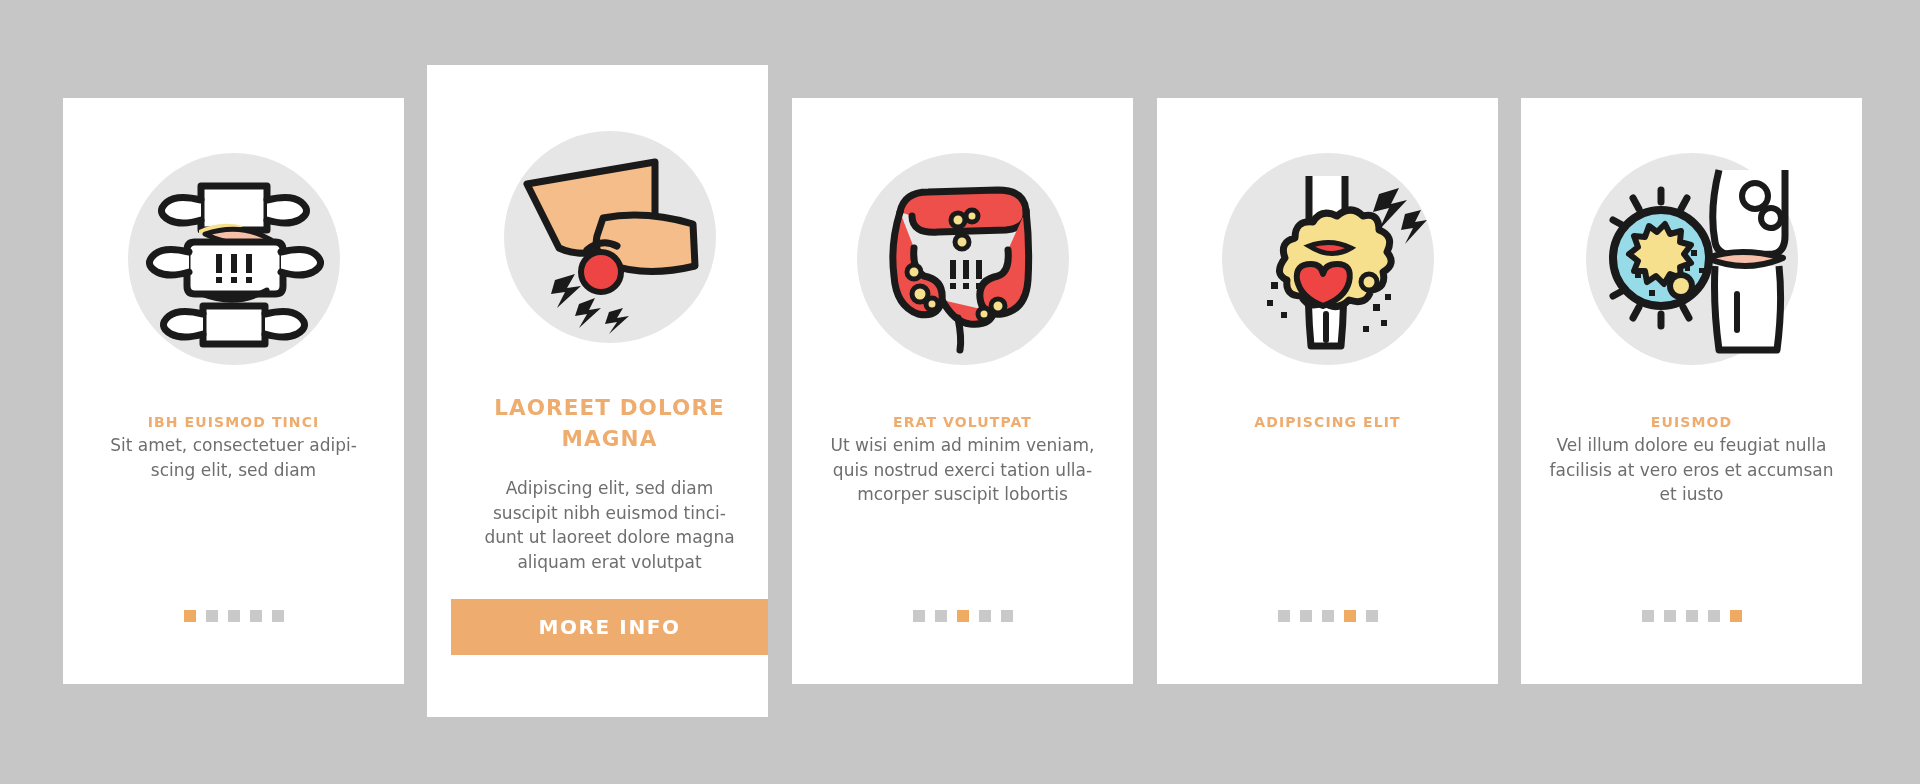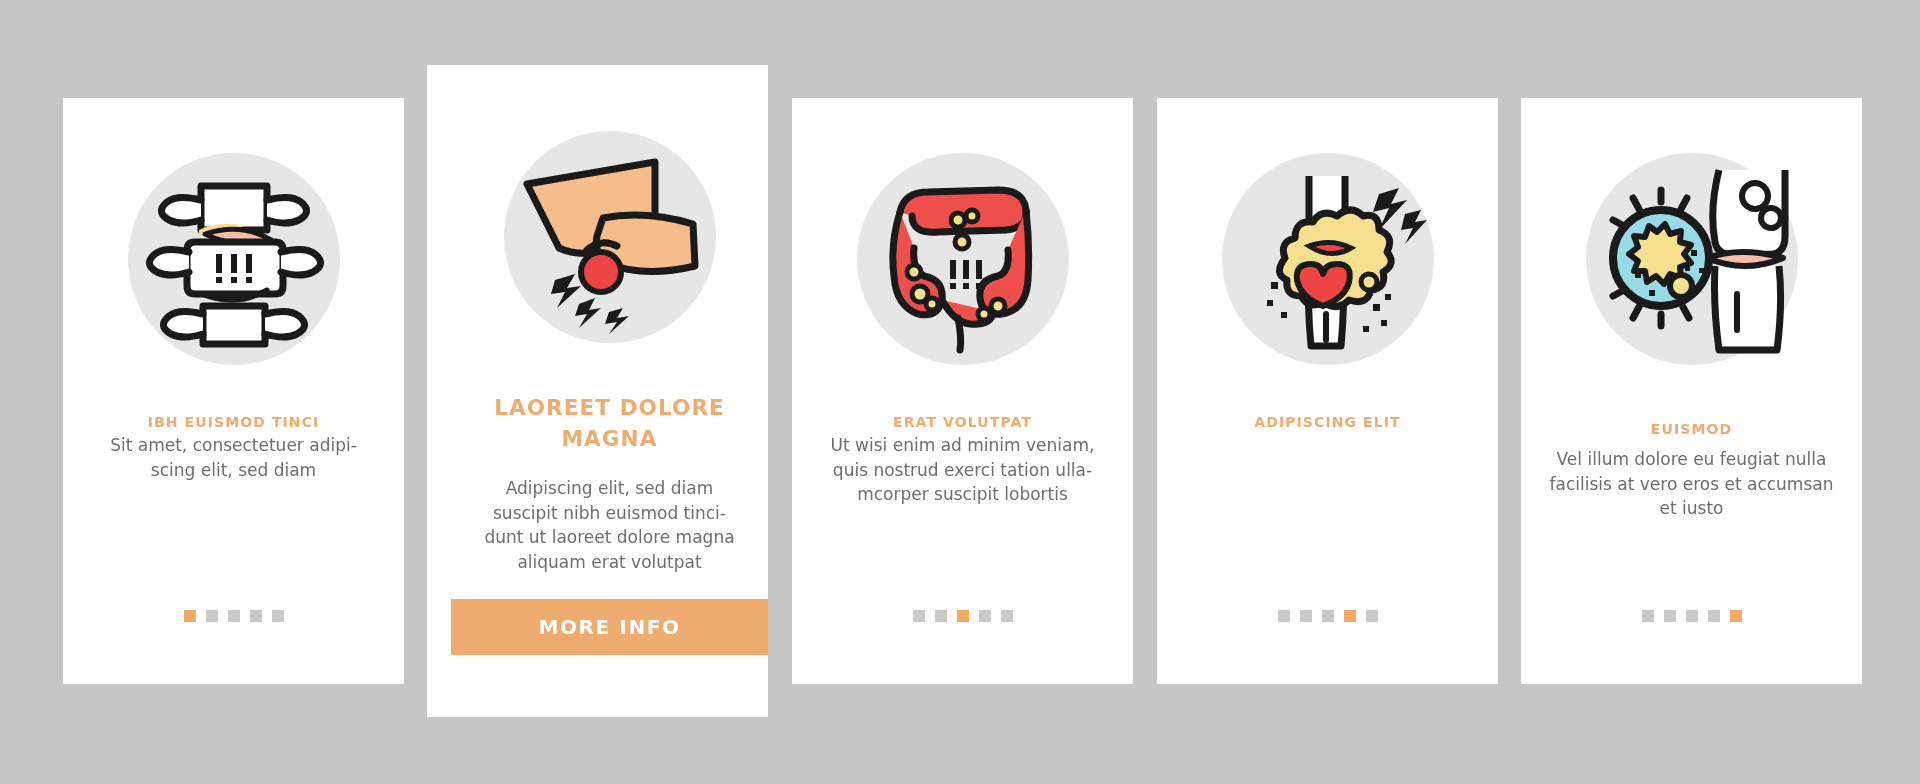--- a/index.html
+++ b/index.html
@@ -33,21 +33,21 @@
   .card.featured {
     top: 65px;
     width: 341px;
     height: 652px;
     padding-left: 24px;
   }
   .c1 { left: 63px; }
   .c2 { left: 427px; }
   .c3 { left: 792px; justify-content: center; }
   .c4 { left: 1157px; justify-content: flex-end; }
-  .c5 { left: 1521px; gap: 7px; }
+  .c5 { left: 1521px; }
 
   .illus-wrap {
     margin-top: 55px;
     width: 212px;
     height: 212px;
     border-radius: 50%;
     background: #e6e6e6;
     display: flex;
     align-items: center;
     justify-content: center;

